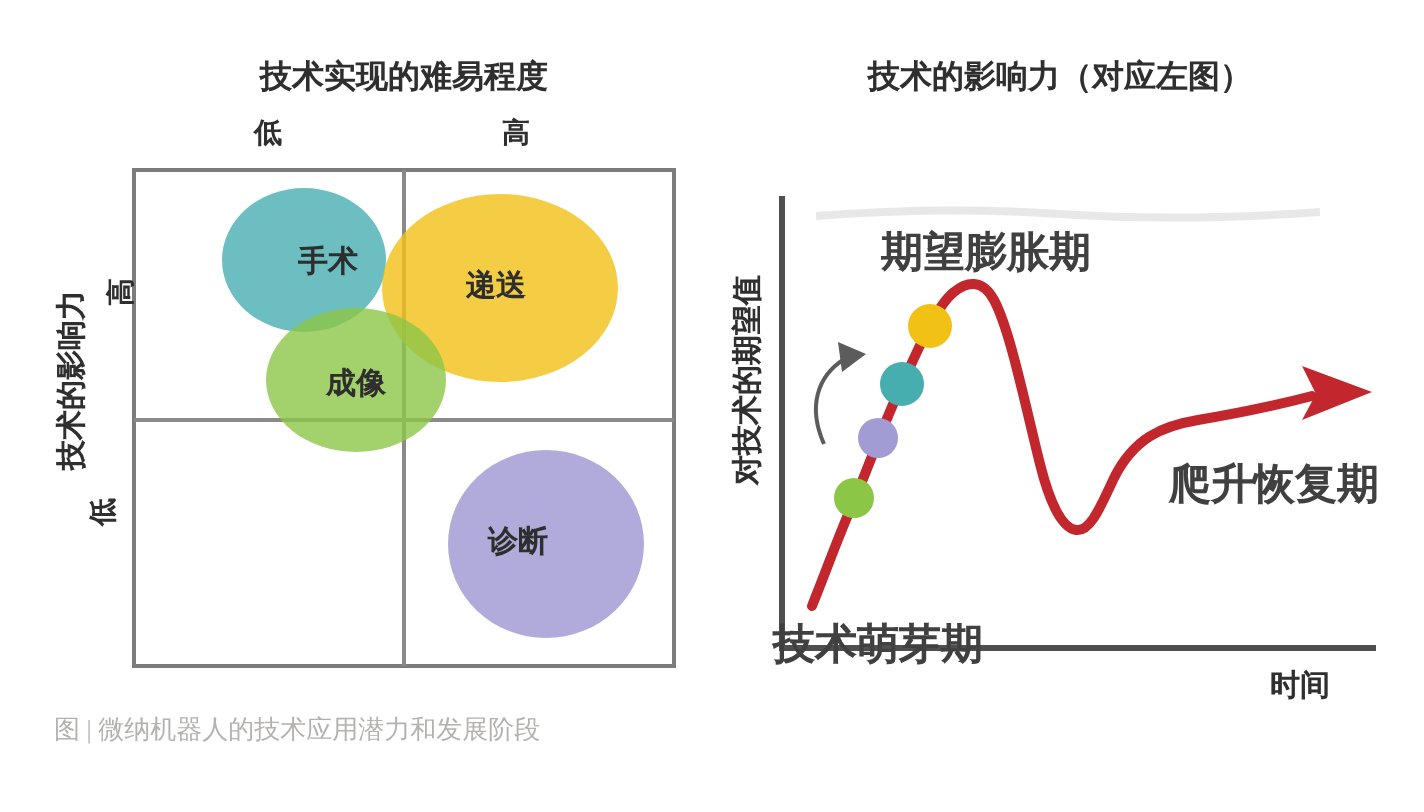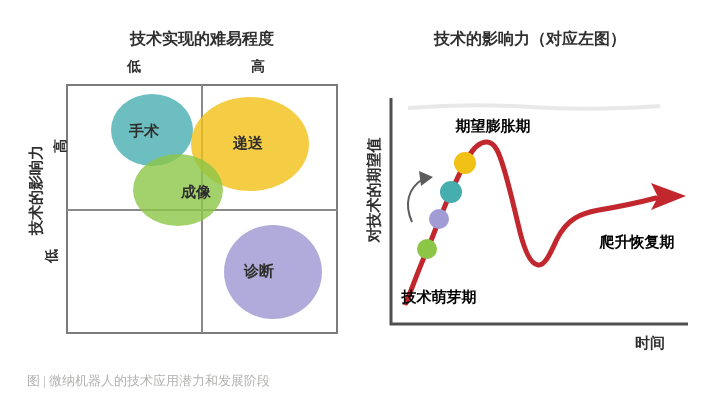--- a/index.html
+++ b/index.html
@@ -10,21 +10,21 @@
   .gfx { position:absolute; left:0; top:0; }
   .lbl {
     position:absolute; transform:translate(-50%,-50%);
     white-space:nowrap; color:#2f2f2f; font-weight:700;
   }
   .rot { transform:translate(-50%,-50%) rotate(-90deg); }
   .t16 { font-size:16px; }
   .t15 { font-size:15px; }
   .t14 { font-size:14px; }
   .bubble-lbl { font-size:15px; color:#2e2e2e; }
-  .stage-lbl { font-size:15px; color:#000000; }
+  .stage-lbl { font-size:21px; color:#404040; }
   .caption-line {
     position:absolute; color:#b3b2b1; font-size:13px; font-weight:400;
     white-space:nowrap;
   }
 </style>
 </head>
 <body>
 
 <div class="canvas">
 
@@ -59,27 +59,27 @@
     <circle cx="465" cy="163" r="11" fill="#f2c116"></circle>
   </svg>
 
   <div class="lbl t16" style="left:202px; top:39px;">技术实现的难易程度</div>
   <div class="lbl t14" style="left:134px; top:67px;">低</div>
   <div class="lbl t14" style="left:258px; top:67px;">高</div>
   <div class="lbl rot t15" style="left:36px; top:190px;">技术的影响力</div>
   <div class="lbl rot t14" style="left:61px; top:146px;">高</div>
   <div class="lbl rot t14" style="left:52px; top:256px;">低</div>
 
-  <div class="lbl bubble-lbl" style="left:144px; top:131px;">手术</div>
+  <div class="lbl bubble-lbl" style="left:164px; top:131px;">手术</div>
   <div class="lbl bubble-lbl" style="left:248px; top:143px;">递送</div>
-  <div class="lbl bubble-lbl" style="left:196px; top:192px;">成像</div>
+  <div class="lbl bubble-lbl" style="left:178px; top:192px;">成像</div>
   <div class="lbl bubble-lbl" style="left:259px; top:271px;">诊断</div>
 
   <div class="lbl t16" style="left:530px; top:39px;">技术的影响力（对应左图）</div>
   <div class="lbl rot t15" style="left:374px; top:190px;">对技术的期望值</div>
   <div class="lbl stage-lbl" style="left:493px; top:126px;">期望膨胀期</div>
   <div class="lbl stage-lbl" style="left:637px; top:242px;">爬升恢复期</div>
-  <div class="lbl stage-lbl" style="left:439px; top:297px;text-align:right;">技术萌芽期</div>
+  <div class="lbl stage-lbl" style="left:439px; top:322px;text-align:right;">技术萌芽期</div>
   <div class="lbl t15" style="left:650px; top:343px;">时间</div>
 
-  <div class="caption-line" style="left:27px; top:372px;text-align:right;">图 | 微纳机器人的技术应用潜力和发展阶段</div>
+  <div class="caption-line" style="left:27px; top:356px;text-align:right;">图 | 微纳机器人的技术应用潜力和发展阶段</div>
 
 </div>
 
 </body></html>

